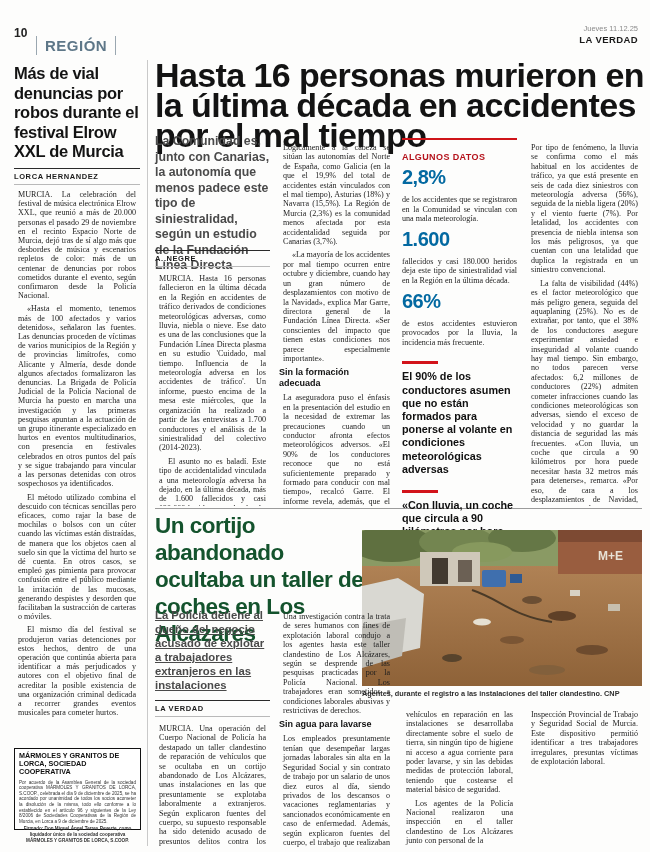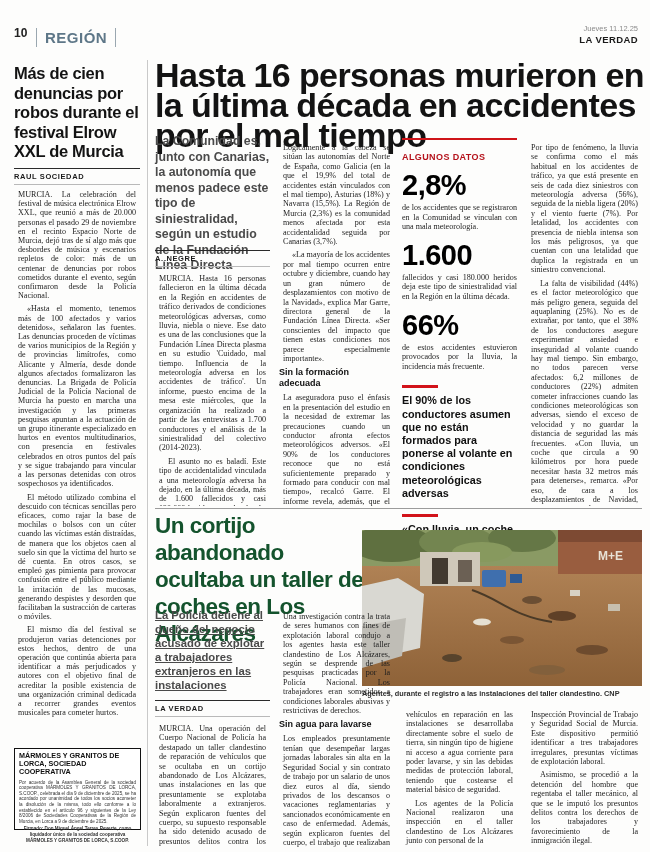--- a/index.html
+++ b/index.html
@@ -5,21 +5,21 @@
   html,body{margin:0;padding:0;}
   body{
     width:650px;height:852px;position:relative;background:#fdfdfc;
     font-family:"Liberation Serif", serif;color:#1c1c1c;overflow:hidden;
   }
   [data-name]{box-sizing:border-box;}
   
   .hdr{position:absolute;top:24px;left:14px;right:12px;height:22px;}
   .pgnum{position:absolute;left:0;top:2px;font-family:"Liberation Sans",sans-serif;font-weight:bold;font-size:12px;color:#222;}
   .section{
-    position:absolute;left:22px;top:4px;font-family:"Liberation Sans",sans-serif;font-weight:bold;
+    position:absolute;left:22px;top:12px;font-family:"Liberation Sans",sans-serif;font-weight:bold;
     font-size:15px;letter-spacing:.5px;color:#5e7788;padding:1px 8px;
     border-left:1.5px solid #9aa7b0;border-right:1.5px solid #9aa7b0;
   }
   .dateblock{position:absolute;right:0;top:0;text-align:right;font-family:"Liberation Sans",sans-serif;}
   .date{font-size:7.5px;color:#8a8a8a;}
   .masthead{font-size:9.5px;font-weight:bold;color:#1a1a1a;letter-spacing:.4px;margin-top:1px;}
   
   .vrule{position:absolute;left:147px;top:60px;bottom:6px;width:1px;background:#c9c9c9;}
   .hrule2{position:absolute;left:155px;right:8px;top:508px;height:1px;background:#9b9b9b;}
   
@@ -45,21 +45,21 @@
     font-family:"Liberation Sans",sans-serif;font-weight:bold;font-size:7.5px;letter-spacing:.6px;
     color:#1a1a1a;border-top:1px solid #2a2a2a;border-bottom:1px solid #b9b9b9;padding:3px 0 3px 0;
   }
   .body-col{position:absolute;overflow:hidden;text-align:justify;font-size:8.1px;line-height:9.4px;color:#1d1d1d;}
   .body-col p{margin:4px;}
   .body-col p + p{text-indent:9px;}
   .subhead{font-family:"Liberation Sans",sans-serif;font-weight:bold;font-size:9px;line-height:11px;margin:4px 16px 1px 0;text-align:left;text-indent:0;color:#111;}
   
   .datos{position:absolute;left:402px;top:138px;width:115px;}
   .datos-label{font-family:"Liberation Sans",sans-serif;font-weight:bold;font-size:9px;letter-spacing:.4px;color:#b5121b;border-top:2px solid #cf1419;padding-top:12px;}
-  .datos-num{font-family:"Liberation Sans",sans-serif;font-weight:bold;font-size:29px;line-height:30px;color:#000000;letter-spacing:-.5px;margin-top:8px;}
+  .datos-num{font-family:"Liberation Sans",sans-serif;font-weight:bold;font-size:20px;line-height:30px;color:#0369a1;letter-spacing:-.5px;}
   .datos-txt{font-size:8.1px;line-height:9.6px;text-align:justify;color:#1d1d1d;margin-top:3px;}
   .quote-rule{width:36px;height:3px;background:#d2131a;margin:14px 0 6px 0;}
   .quote{font-family:"Liberation Sans",sans-serif;font-weight:bold;font-size:10.8px;line-height:13.2px;color:#101010;}
   
   .photo{position:absolute;left:362px;top:530px;width:280px;height:156px;background:#c4b5fd;overflow:hidden;}
   .caption{position:absolute;left:362px;top:689px;width:280px;font-family:"Liberation Sans",sans-serif;font-weight:bold;font-size:7.3px;color:#2e2e2e;}
   
   .adbox{
     position:absolute;left:14px;top:748px;width:127px;height:82px;
     border:1.5px solid #111;padding:3px 4px;background:#fff;
@@ -76,22 +76,22 @@
   <span class="section" data-name="section-title">REGIÓN</span>
   <div class="dateblock" data-name="dateline-block">
     <div class="date" data-name="edition-date">Jueves 11.12.25</div>
     <div class="masthead" data-name="newspaper-masthead">LA VERDAD</div>
   </div>
 </div>
 
 <div class="vrule" data-name="column-divider-vertical"></div>
 <div class="hrule2" data-name="article-divider-horizontal"></div>
 
-<h2 class="headline-left" style="margin:0;" data-name="left-article-headline">Más de cien denuncias por robos durante el festival Elrow XXL de Murcia</h2>
-<div class="byline" style="position:absolute;left:14px;top:168px;width:126px;" data-name="left-article-byline">RAUL SOCIEDAD</div>
+<h2 class="headline-left" style="margin:0;" data-name="left-article-headline">Más de vial denuncias por robos durante el festival Elrow XXL de Murcia</h2>
+<div class="byline" style="position:absolute;left:14px;top:168px;width:126px;" data-name="left-article-byline">LORCA HERNANDEZ</div>
 <div class="body-col" style="left:14px;top:186px;width:126px;height:558px;line-height:9.2px;" data-name="left-article-body">
   <p data-name="paragraph">MURCIA. La celebración del festival de música electrónica Elrow XXL, que reunió a más de 20.000 personas el pasado 29 de noviembre en el recinto Espacio Norte de Murcia, dejó tras de sí algo más que desbordes de música y escenarios repletos de color: más de un centenar de denuncias por robos cometidos durante el evento, según confirmaron desde la Policía Nacional.</p>
   <p data-name="paragraph">«Hasta el momento, tenemos más de 100 afectados y varios detenidos», señalaron las fuentes. Las denuncias proceden de víctimas de varios municipios de la Región y de provincias limítrofes, como Alicante y Almería, desde donde algunos afectados formalizaron las denuncias. La Brigada de Policía Judicial de la Policía Nacional de Murcia ha puesto en marcha una investigación y las primeras pesquisas apuntan a la actuación de un grupo itinerante especializado en hurtos en eventos multitudinarios, con presencia en festivales celebrados en otros puntos del país y se sigue trabajando para vincular a las personas detenidas con otros sospechosos ya identificados.</p>
   <p data-name="paragraph">El método utilizado combina el descuido con técnicas sencillas pero eficaces, como rajar la base de mochilas o bolsos con un cúter cuando las víctimas están distraídas, de manera que los objetos caen al suelo sin que la víctima del hurto se dé cuenta. En otros casos, se empleó gas pimienta para provocar confusión entre el público mediante la irritación de las mucosas, generando despistes y desorden que facilitaban la sustracción de carteras o móviles.</p>
   <p data-name="paragraph">El mismo día del festival se produjeron varias detenciones por estos hechos, dentro de una operación que continúa abierta para identificar a más perjudicados y autores con el objetivo final de acreditar la posible existencia de una organización criminal dedicada a recorrer grandes eventos musicales para cometer hurtos.</p>
 </div>
 
 <div class="adbox" data-name="classified-ad-box">
   <div class="ad-title" data-name="ad-title">MÁRMOLES Y GRANITOS DE LORCA, SOCIEDAD COOPERATIVA</div>
   <div class="ad-body" data-name="ad-legal-text">Por acuerdo de la Asamblea General de la sociedad cooperativa MÁRMOLES Y GRANITOS DE LORCA, S.COOP., celebrada el día 9 de diciembre de 2025, se ha acordado por unanimidad de todos los socios acometer la disolución de la misma, todo ello conforme a lo establecido en el artículo 96 y siguientes de la Ley 8/2006 de Sociedades Cooperativas de la Región de Murcia, en Lorca a 9 de diciembre de 2025.</div>
@@ -197,14 +197,13 @@
   <p data-name="paragraph">Los empleados presuntamente tenían que desempeñar largas jornadas laborales sin alta en la Seguridad Social y sin contrato de trabajo por un salario de unos diez euros al día, siendo privados de los descansos o vacaciones reglamentarias y sancionados económicamente en caso de enfermedad. Además, según explicaron fuentes del cuerpo, el trabajo que realizaban sobre los</p>
 </div>
 
 <div class="body-col" style="left:402px;top:706px;width:115px;height:142px;" data-name="second-body-col3">
   <p data-name="paragraph">vehículos en reparación en las instalaciones se desarrollaba directamente sobre el suelo de tierra, sin ningún tipo de higiene ni acceso a agua corriente para poder lavarse, y sin las debidas medidas de protección laboral, teniendo que costearse el material básico de seguridad.</p>
   <p data-name="paragraph">Los agentes de la Policía Nacional realizaron una inspección en el taller clandestino de Los Alcázares junto con personal de la</p>
 </div>
 
 <div class="body-col" style="left:527px;top:706px;width:115px;height:142px;" data-name="second-body-col4">
   <p data-name="paragraph">Inspección Provincial de Trabajo y Seguridad Social de Murcia. Este dispositivo permitió identificar a tres trabajadores irregulares, presuntas víctimas de explotación laboral.</p>
-  <p data-name="paragraph">Asimismo, se procedió a la detención del hombre que regentaba el taller mecánico, al que se le imputó los presuntos delitos contra los derechos de los trabajadores y favorecimiento de la inmigración ilegal.</p>
 </div>
 
 </body></html>

